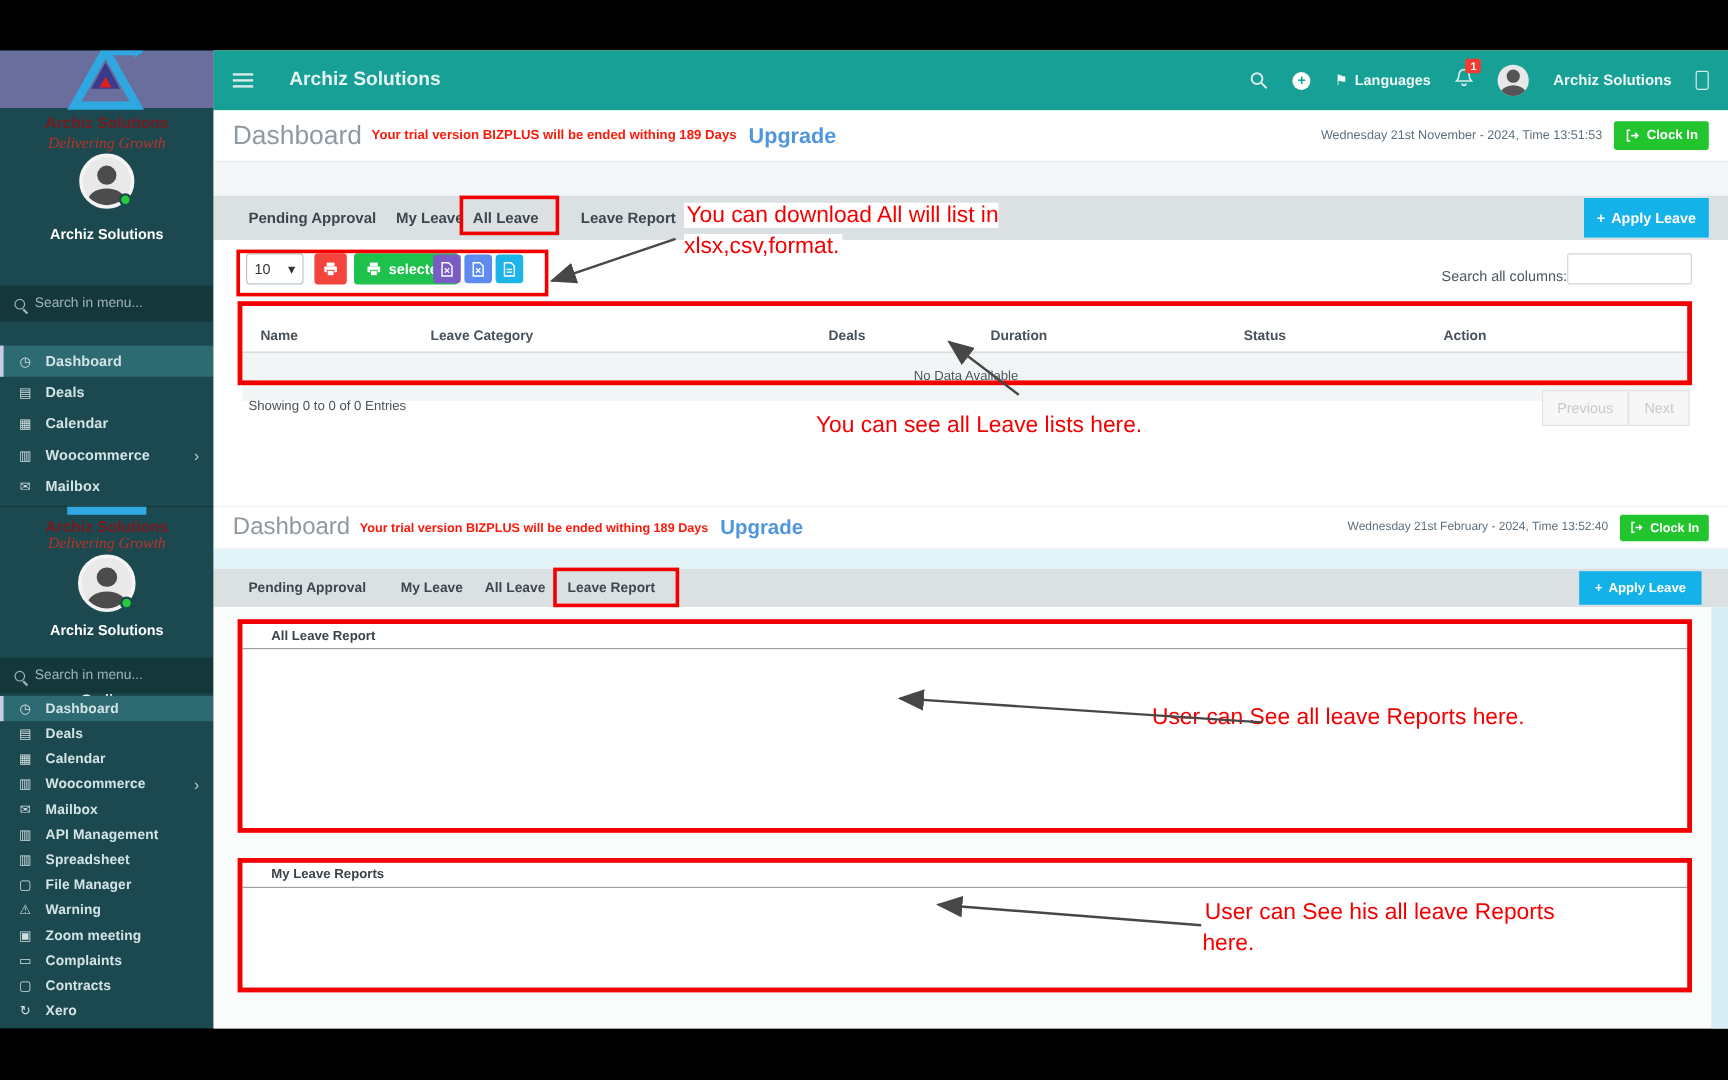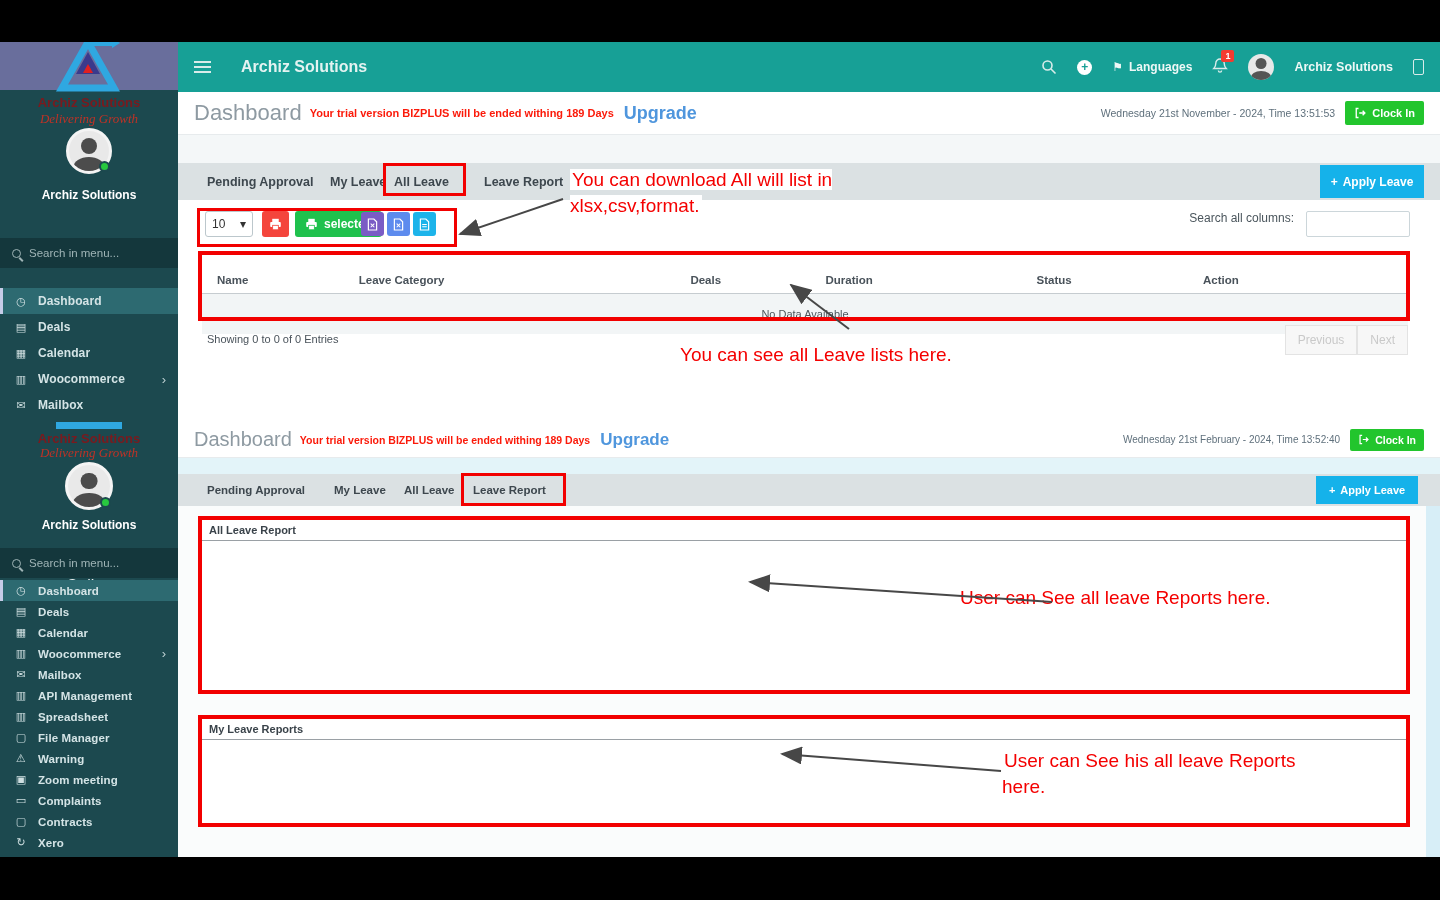--- a/index.html
+++ b/index.html
@@ -68,34 +68,34 @@
   .strip2 { height:16px; background:#e3f4f9; }
   .tabsbar { position:relative; background:#dbe1e3; }
   .tab { position:absolute; top:50%; transform:translateY(-50%); color:#3d474e; font-weight:bold; cursor:pointer; white-space:nowrap; }
   .applyleave { position:absolute; background:#15b2ea; color:#fff; font-weight:bold; border:none; cursor:pointer; display:flex; align-items:center; justify-content:center; gap:5px; }
 
   .content1 { position:relative; background:#fff; height:222px; }
   .sel-box { position:absolute; display:flex; align-items:center; justify-content:space-between; width:48px; height:26px; border:1px solid #bcc7cc; border-radius:3px; background:#fff; font-size:12px; color:#333; padding:0 6px; cursor:pointer; }
   .btn-print { position:absolute; width:27px; height:26px; background:#f4453c; border:none; border-radius:3px; display:flex; align-items:center; justify-content:center; cursor:pointer; }
   .btn-selected { position:absolute; height:26px; background:#1fc14d; border:none; border-radius:3px; color:#fff; font-weight:bold; font-size:12px; display:flex; align-items:center; gap:6px; padding:0 10px; cursor:pointer; }
   .btn-export { position:absolute; width:23px; height:24px; border:none; border-radius:3px; display:flex; align-items:center; justify-content:center; cursor:pointer; }
-  .searchcols { position:absolute; display:flex; align-items:flex-start; gap:12px; }
+  .searchcols { position:absolute; display:flex; align-items:flex-end; gap:0; }
   .searchcols label { font-size:12px; color:#4a555c; }
   .searchcols input { width:104px; height:26px; border:1px solid #ccd6da; border-radius:2px; outline:none; padding:0 6px; font-family:inherit; }
   .ltable { position:absolute; background:#fff;margin-top:12px; }
   .lt-head { display:flex; height:28px; align-items:center; border-bottom:1px solid #c6ccd0; }
   .lt-head span { font-size:11.5px; font-weight:bold; color:#49525a; }
   .lt-empty { height:40px; background:#f2f5f6; display:flex; align-items:center; justify-content:center; font-size:11px; color:#4d565c; }
   .showing { position:absolute; font-size:11px; color:#49525a; }
   .pager { position:absolute; display:flex; }
   .pager button { background:#f7f7f7; border:1px solid #e3e3e3; color:#c9c9c9; font-size:12px; padding:7px 12px; cursor:pointer; }
 
   .content2 { position:relative; background:#fafcfc; height:351px; }
   .panel { position:absolute; background:#fff; border:1px solid #d3d8db; }
-  .panel-head { height:22px; border-bottom:1px solid #9aa0a5; display:flex; align-items:center; padding-left:7px; }
+  .panel-head { height:22px; border-bottom:1px solid #9aa0a5; display:flex; align-items:center; padding-left:24px; }
   .panel-head span { font-size:11px; font-weight:bold; color:#3a434a; }
   .scroll-strip { position:absolute; background:#d7eef7; }
 
   
   .anno-box { position:absolute; border:3px solid #f20000; pointer-events:none; }
   .anno-box.thick { border-width:4px; }
   .anno-text { position:absolute; pointer-events:none; color:#f40000; font-size:19px; line-height:1.35; }
   .anno-text span { background:#fff; padding:0 2px; }
   .arrow-layer { position:absolute; left:0; top:0; width:1440px; height:900px; pointer-events:none; }
 </style>

